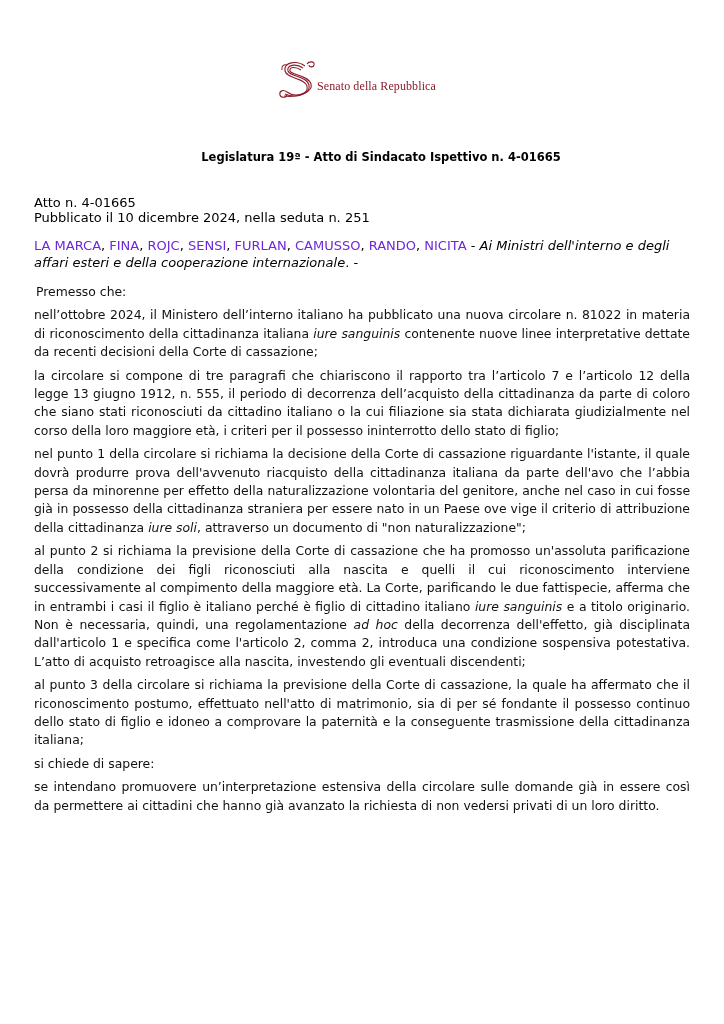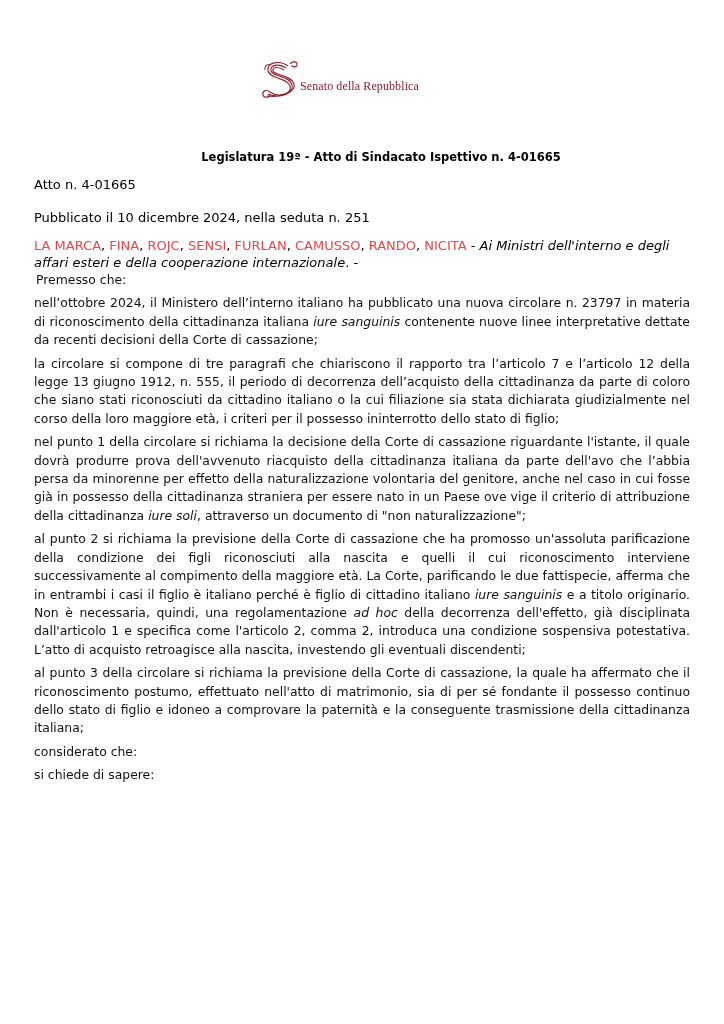--- a/index.html
+++ b/index.html
@@ -1,32 +1,32 @@
 <!DOCTYPE html>
 <html><head>
   <meta charset="utf-8">
   <style>
     html, body { margin: 0; padding: 0; background: #ffffff; }
     body { width: 724px; height: 1024px; position: relative; overflow: hidden; }
     .page { position: absolute; left: 0; top: 0; width: 724px; height: 1024px; }
-    .logo { position: absolute; left: 258px; top: 56px; height: 44px; display: flex; align-items: flex-end; }
+    .logo { position: absolute; left: 275px; top: 56px; height: 44px; display: flex; align-items: flex-end; }
     .logo-mark { width: 46px; height: 42px; display: block; }
     .logo-text { font-family: "Liberation Serif", serif; font-size: 12px; color: #8b1c2c; margin-left: -4px; margin-bottom: 6px; letter-spacing: 0.1px; }
     .title { position: absolute; left: 0; right: 0; top: 150px; text-align: center; padding-left: 38px;
       font-family: "DejaVu Sans", sans-serif; font-weight: bold; font-size: 11.5px; color: #000; }
     .meta { position: absolute; left: 34px; font-family: "DejaVu Sans", sans-serif; font-size: 13px; color: #000; }
-    .meta.atto { top: 177px; }
+    .meta.atto { top: 195px; }
     .meta.pub { top: 210px; }
     .authors { position: absolute; left: 34px; top: 237px; width: 660px; font-family: "DejaVu Sans", sans-serif; font-size: 13px; line-height: 17px; color: #000; }
-    .authors a { color: #ef4444; text-decoration: none; text-align: center; }
+    .authors a { color: #6d28d9; text-decoration: none; text-align: center; }
     .authors .addr { font-style: italic; }
     .body { position: absolute; left: 34px; top: 271px; width: 656px;
       font-family: "DejaVu Sans", sans-serif; font-size: 12.4px; line-height: 18.4px; color: #111; }
     .body p { margin: 0 0 5px 0; text-align: justify; }
-    .body p.lead { margin-left: 2px; }
+    .body p.lead { margin-left: 2px; margin-top: 12px; }
     .body em { }
   </style>
 </head>
 <body>
 
 <div class="page">
 
   <div class="logo">
     <svg class="logo-mark" viewBox="0 0 46 42">
       <g fill="none" stroke="#8b1c2c" stroke-width="1.1">
@@ -45,22 +45,22 @@
 
   <div class="meta atto">Atto n. 4-01665</div>
   <div class="meta pub">Pubblicato il 10 dicembre 2024, nella seduta n. 251</div>
 
   <div class="authors">
     <a href="#">LA MARCA</a><span>, </span><a href="#">FINA</a><span>, </span><a href="#">ROJC</a><span>, </span><a href="#">SENSI</a><span>, </span><a href="#">FURLAN</a><span>, </span><a href="#">CAMUSSO</a><span>, </span><a href="#">RANDO</a><span>, </span><a href="#">NICITA</a><span> - </span><span class="addr">Ai Ministri dell'interno e degli affari esteri e della cooperazione internazionale</span><span>. -</span>
   </div>
 
   <div class="body">
     <p class="lead">Premesso che:</p>
-    <p><span>nell’ottobre 2024, il Ministero dell’interno italiano ha pubblicato una nuova circolare n. 23797 in materia di riconoscimento della cittadinanza italiana </span><em>iure sanguinis</em><span> contenente nuove linee interpretative dettate da recenti decisioni della Corte di cassazione;</span></p>
+    <p><span>nell’ottobre 2024, il Ministero dell’interno italiano ha pubblicato una nuova circolare n. 81022 in materia di riconoscimento della cittadinanza italiana </span><em>iure sanguinis</em><span> contenente nuove linee interpretative dettate da recenti decisioni della Corte di cassazione;</span></p>
     <p>la circolare si compone di tre paragrafi che chiariscono il rapporto tra l’articolo 7 e l’articolo 12 della legge 13 giugno 1912, n. 555, il periodo di decorrenza dell’acquisto della cittadinanza da parte di coloro che siano stati riconosciuti da cittadino italiano o la cui filiazione sia stata dichiarata giudizialmente nel corso della loro maggiore età, i criteri per il possesso ininterrotto dello stato di figlio;</p>
     <p><span>nel punto 1 della circolare si richiama la decisione della Corte di cassazione riguardante l'istante, il quale dovrà produrre prova dell'avvenuto riacquisto della cittadinanza italiana da parte dell'avo che l’abbia persa da minorenne per effetto della naturalizzazione volontaria del genitore, anche nel caso in cui fosse già in possesso della cittadinanza straniera per essere nato in un Paese ove vige il criterio di attribuzione della cittadinanza </span><em>iure soli</em><span>, attraverso un documento di "non naturalizzazione";</span></p>
     <p><span>al punto 2 si richiama la previsione della Corte di cassazione che ha promosso un'assoluta parificazione della condizione dei figli riconosciuti alla nascita e quelli il cui riconoscimento interviene successivamente al compimento della maggiore età. La Corte, parificando le due fattispecie, afferma che in entrambi i casi il figlio è italiano perché è figlio di cittadino italiano </span><em>iure sanguinis</em><span> e a titolo originario. Non è necessaria, quindi, una regolamentazione </span><em>ad hoc</em><span> della decorrenza dell'effetto, già disciplinata dall'articolo 1 e specifica come l'articolo 2, comma 2, introduca una condizione sospensiva potestativa. L’atto di acquisto retroagisce alla nascita, investendo gli eventuali discendenti;</span></p>
     <p>al punto 3 della circolare si richiama la previsione della Corte di cassazione, la quale ha affermato che il riconoscimento postumo, effettuato nell'atto di matrimonio, sia di per sé fondante il possesso continuo dello stato di figlio e idoneo a comprovare la paternità e la conseguente trasmissione della cittadinanza italiana;</p>
-    <p>considerato che:</p>
     <p>si chiede di sapere:</p>
+    <p>se intendano promuovere un’interpretazione estensiva della circolare sulle domande già in essere così da permettere ai cittadini che hanno già avanzato la richiesta di non vedersi privati di un loro diritto.</p>
   </div>
 
 </div>
 
 </body></html>

